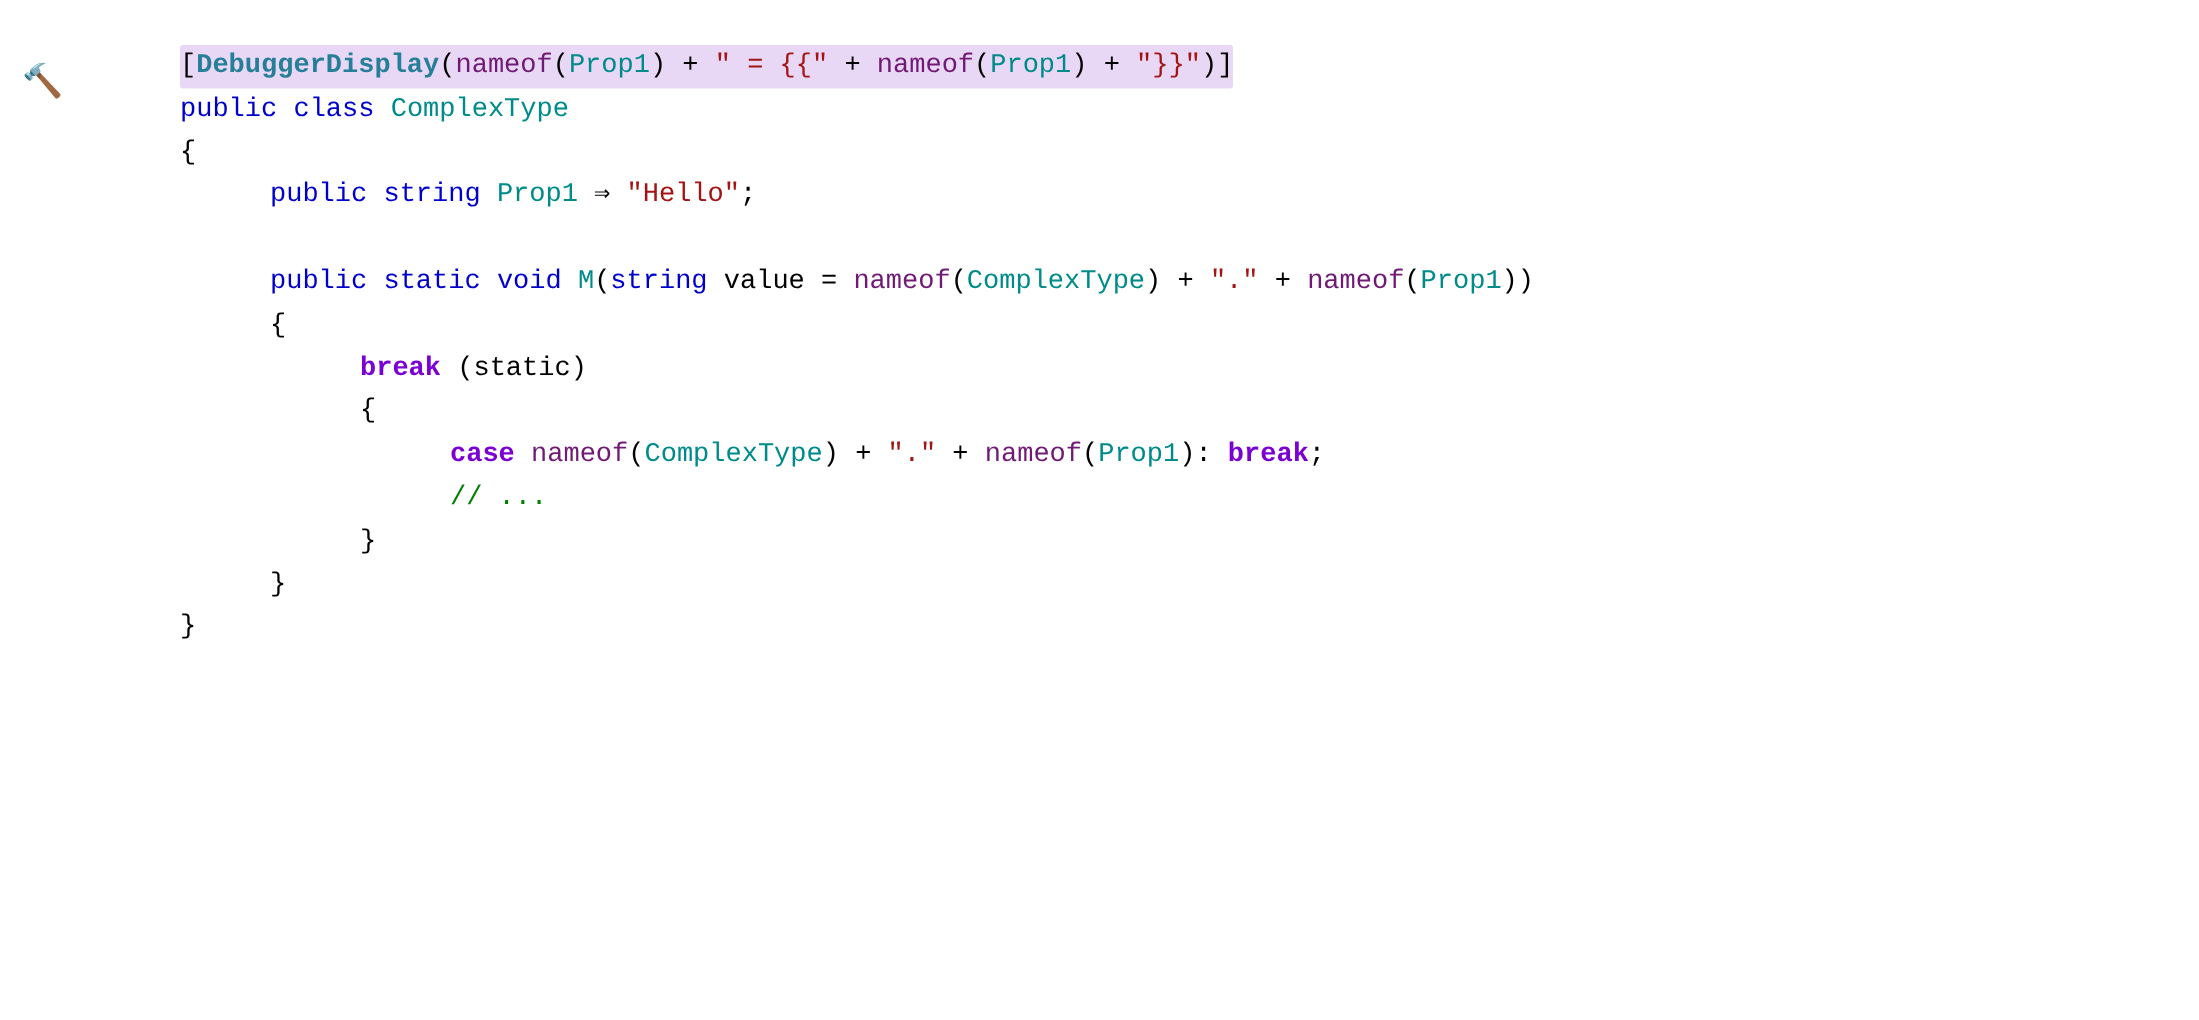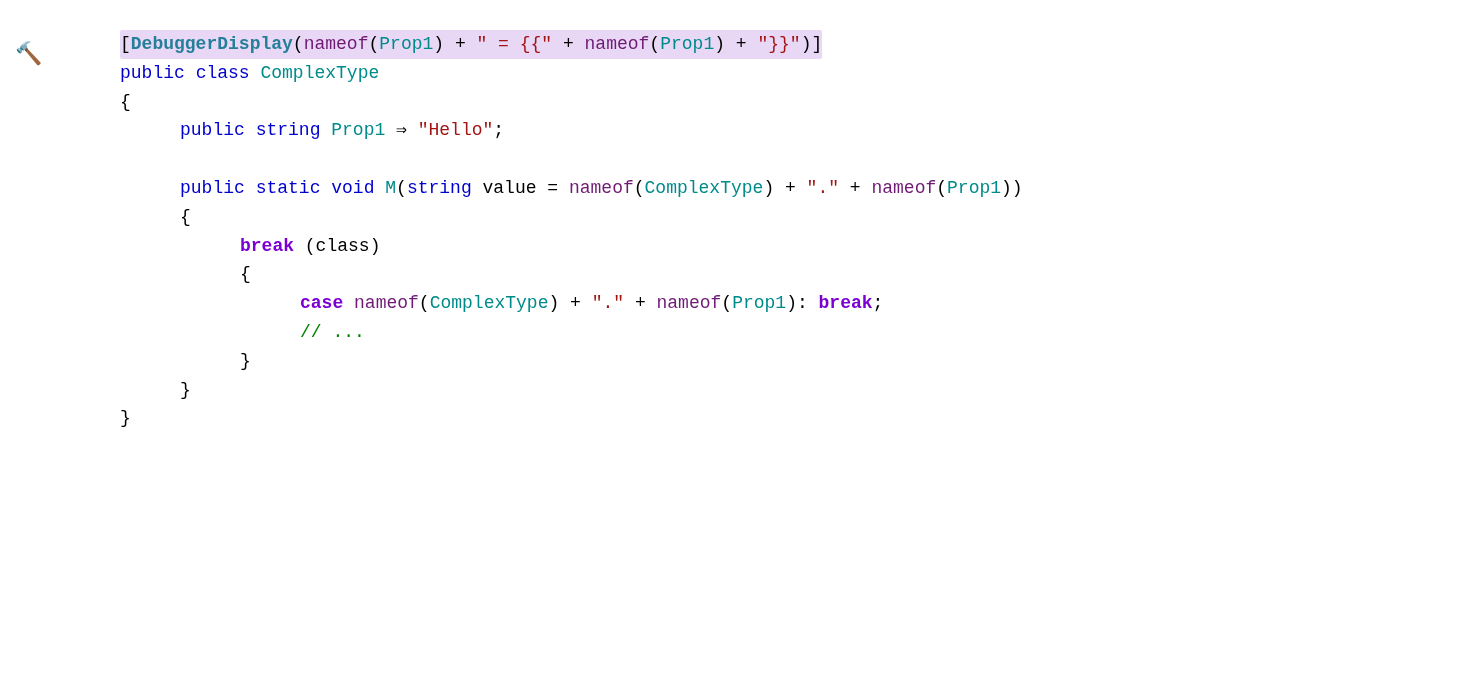--- a/index.html
+++ b/index.html
@@ -82,21 +82,21 @@
 
   <div class="code-line" style="padding-left:180px;">
     <span class="kw-blue">public</span><span class="plain"> </span><span class="kw-blue">static</span><span class="plain"> </span><span class="kw-blue">void</span><span class="plain"> </span><span class="kw-teal">M</span><span class="plain">(</span><span class="kw-blue">string</span><span class="plain"> value = </span><span class="kw-green">nameof</span><span class="plain">(</span><span class="kw-teal">ComplexType</span><span class="plain">) + </span><span class="str-red">"."</span><span class="plain"> + </span><span class="kw-green">nameof</span><span class="plain">(</span><span class="kw-teal">Prop1</span><span class="plain">))</span>
   </div>
 
   <div class="code-line" style="padding-left:180px;">
     <span class="plain">{</span>
   </div>
 
   <div class="code-line" style="padding-left:240px;">
-    <span class="kw-purple">break</span><span class="plain"> (class)</span>
+    <span class="kw-purple">break</span><span class="plain"> (static)</span>
   </div>
 
   <div class="code-line" style="padding-left:240px;">
     <span class="plain">{</span>
   </div>
 
   <div class="code-line" style="padding-left:300px;align-items:center;">
     <span class="kw-purple">case</span><span class="plain"> </span><span class="kw-green">nameof</span><span class="plain">(</span><span class="kw-teal">ComplexType</span><span class="plain">) + </span><span class="str-red">"."</span><span class="plain"> + </span><span class="kw-green">nameof</span><span class="plain">(</span><span class="kw-teal">Prop1</span><span class="plain">): </span><span class="kw-purple">break</span><span class="plain">;</span>
   </div>
 

